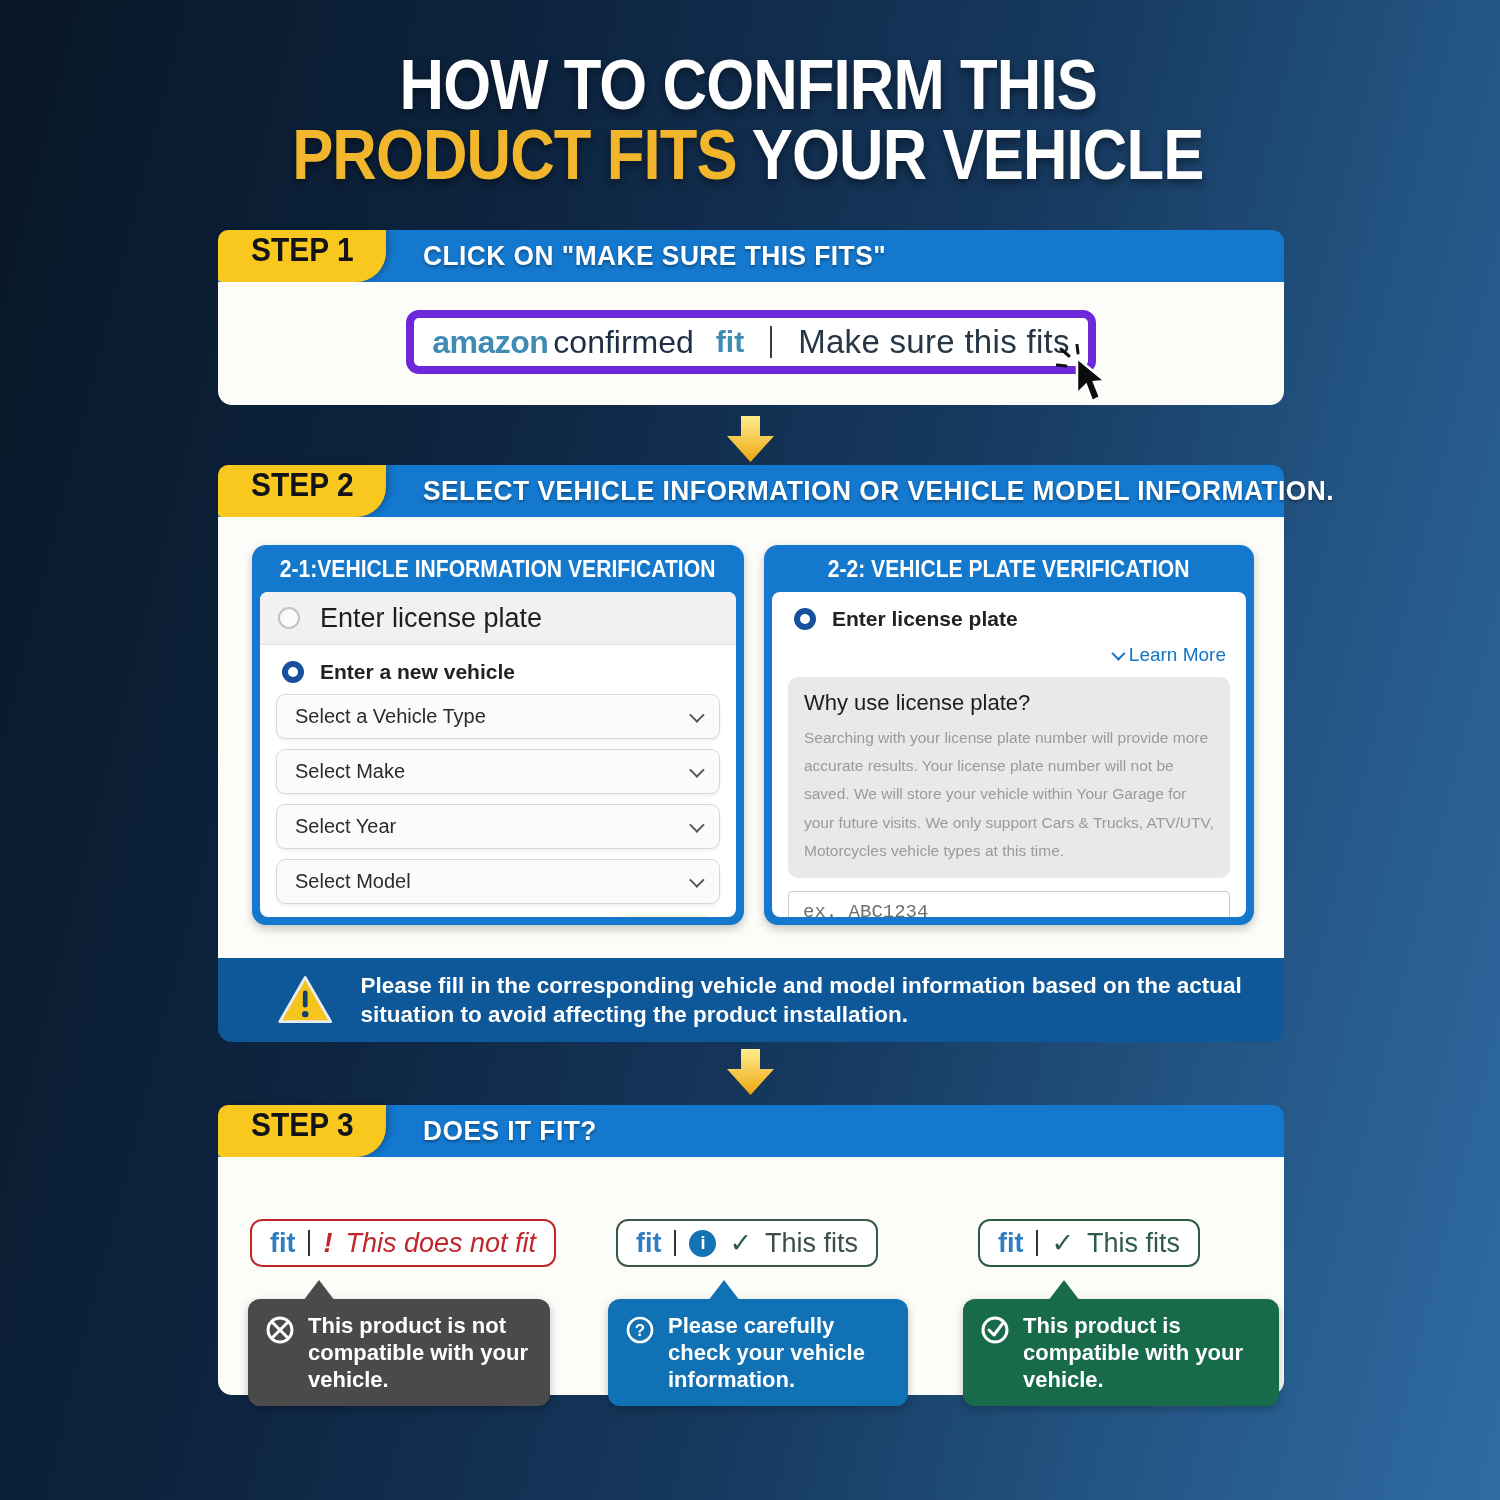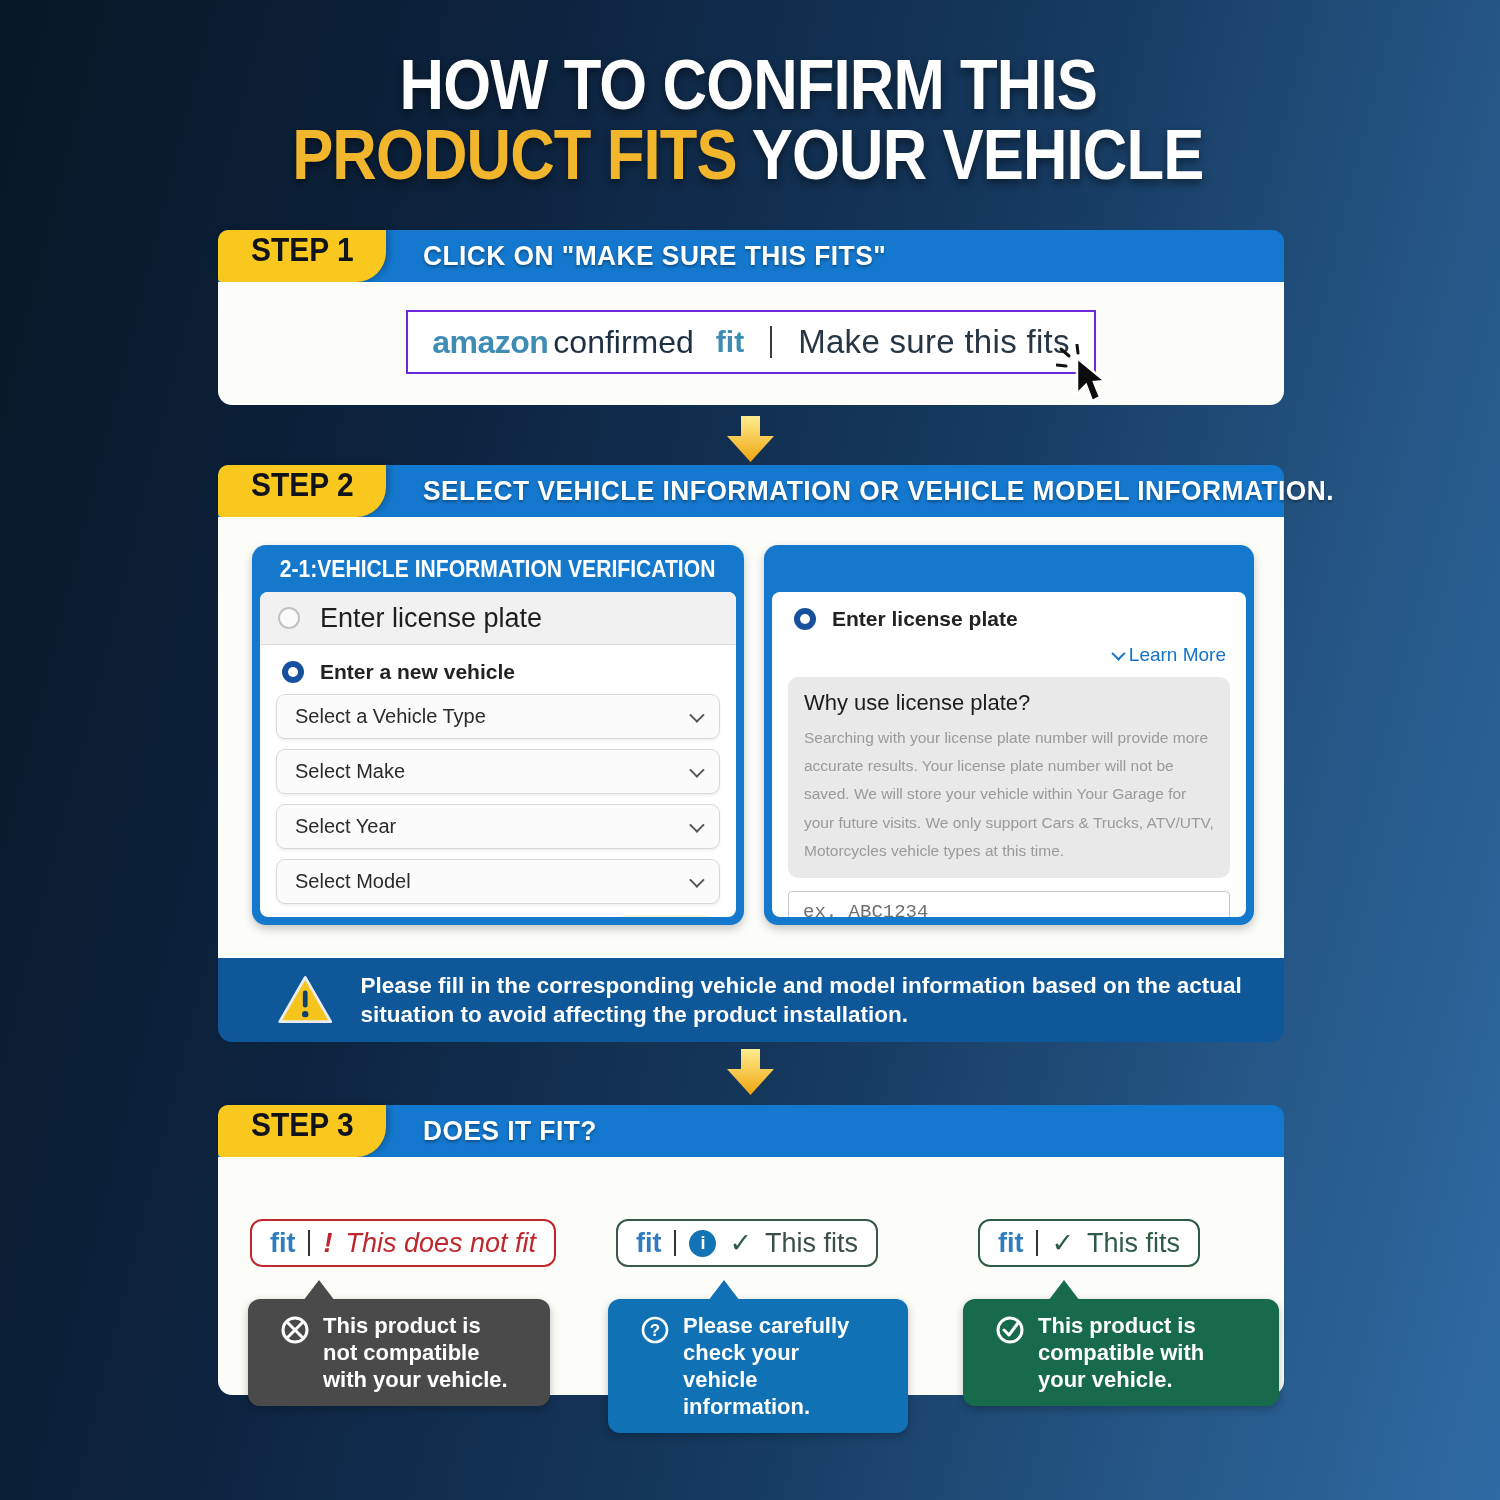--- a/index.html
+++ b/index.html
@@ -27,21 +27,21 @@
     border-radius:10px 0 30px 4px;display:flex;justify-content:center;
     box-shadow:3px 0 6px rgba(0,0,0,.25);}
   .banner-tag span{font-size:34px;font-weight:bold;color:#10131a;}
 
   .panel{position:absolute;left:218px;width:1066px;background:#FCFCF8;box-sizing:border-box;}
 
   
   #step1-banner{top:230px;}
   #step1-panel{top:282px;height:123px;border-radius:0 0 14px 14px;}
   .amazon-pill{position:absolute;left:188px;top:28px;width:690px;height:64px;background:#fff;
-    border:2px solid #6d28d9;border-radius:0;display:flex;align-items:center;justify-content:center;box-sizing:border-box;}
+    border:8px solid #6d28d9;border-radius:13px;display:flex;align-items:center;justify-content:center;box-sizing:border-box;}
   .amazon-pill .brand{color:#3E8CB4;font-weight:bold;font-size:32px;letter-spacing:-.5px;}
   .amazon-pill .confirmed{color:#1E2F44;font-size:32px;margin-left:5px;}
   .amazon-pill .fit-word{color:#3E8CB4;font-weight:bold;font-size:30px;margin-left:22px;}
   .vbar{width:2px;height:32px;background:#3a3a3a;margin:0 26px;}
   .amazon-pill .makesure{color:#273645;font-size:33px;letter-spacing:.3px;}
   .cursor{position:absolute;right:170px;top:62px;}
 
   
   .flow-arrow{position:absolute;left:727px;width:47px;height:46px;}
   #arrow1{top:416px;} #arrow2{top:1049px;}
@@ -98,21 +98,21 @@
   .badge .fit{color:#2F7CC0;font-weight:bold;font-size:27px;}
   .badge .sep{width:2px;height:26px;background:#333;flex:none;}
   .mark-no{color:#C0272D;font-size:27px;font-weight:bold;font-style:italic;}
   .label-no{color:#C0272D;font-size:27px;font-style:italic;white-space:nowrap;}
   .info-dot{width:27px;height:27px;border-radius:50%;background:#1273B5;color:#fff;font-size:18px;
     font-weight:bold;display:flex;align-items:center;justify-content:center;flex:none;}
   .mark-ok{color:#2E5B45;font-size:27px;}
   .label-ok{color:#3C4F46;font-size:27px;white-space:nowrap;}
   #badge3 .label-ok{color:#2E5B45;}
 
-  .tooltip{position:absolute;top:142px;border-radius:12px;padding:13px 31px;display:flex;gap:12px;
+  .tooltip{position:absolute;top:142px;border-radius:12px;padding:13px 16px;display:flex;gap:12px;
     color:#fff;font-weight:bold;font-size:22px;line-height:27px;box-shadow:0 3px 8px rgba(0,0,0,.25);box-sizing:border-box;}
   .tooltip::before{content:'';position:absolute;top:-19px;border-left:16px solid transparent;
     border-right:16px solid transparent;border-bottom:21px solid #000;}
   #tip1{left:30px;width:302px;background:#4A4A4A;} #tip1::before{left:55px;border-bottom-color:#4A4A4A;}
   #tip2{left:390px;width:300px;background:#1171B5;} #tip2::before{left:100px;border-bottom-color:#1171B5;}
   #tip3{left:745px;width:316px;background:#176B4B;} #tip3::before{left:85px;border-bottom-color:#176B4B;}
   .tip-icon{flex:none;margin-top:2px;}
 </style>
 </head>
 <body>
@@ -201,20 +201,23 @@
         <span>Select Model</span>
         <span class="chev"></span>
       </div>
       <div class="confirm-row">
         <button class="btn-cream">Confirm</button>
       </div>
     </div>
   </div>
 
   <div class="card" id="card2">
+    <div class="card-title">
+        <span class="cond">2-2: VEHICLE PLATE VERIFICATION</span>
+      </div>
     <div class="card-body">
       <div class="option-row">
         <span class="radio-sel"></span>
         <span>Enter license plate</span>
       </div>
       <div class="learn-more">
         <span class="chev-blue"></span>
         <span>Learn More</span>
       </div>
       <div class="info-box">

